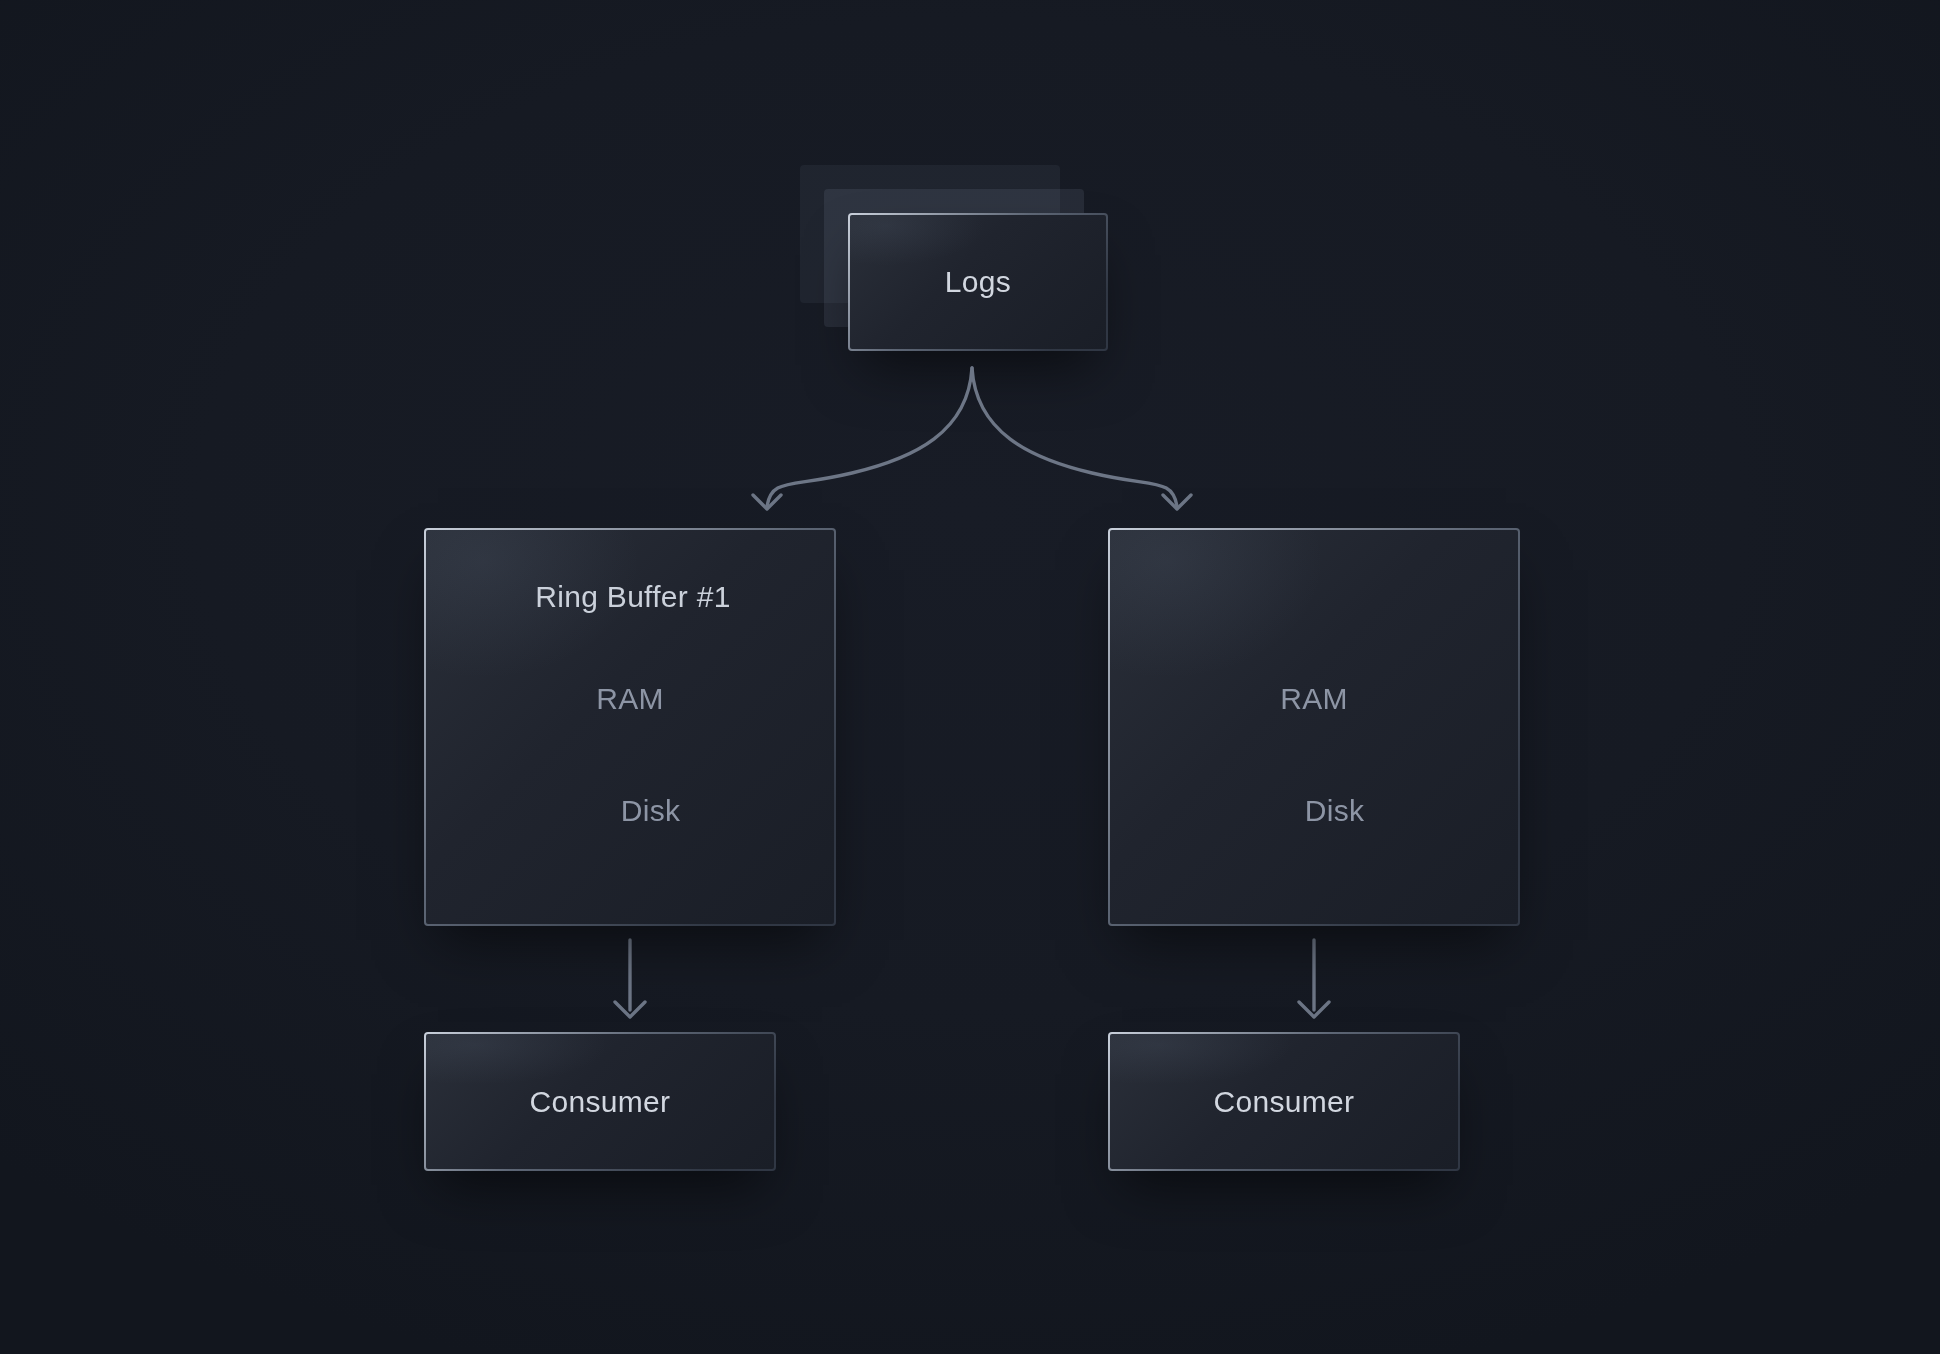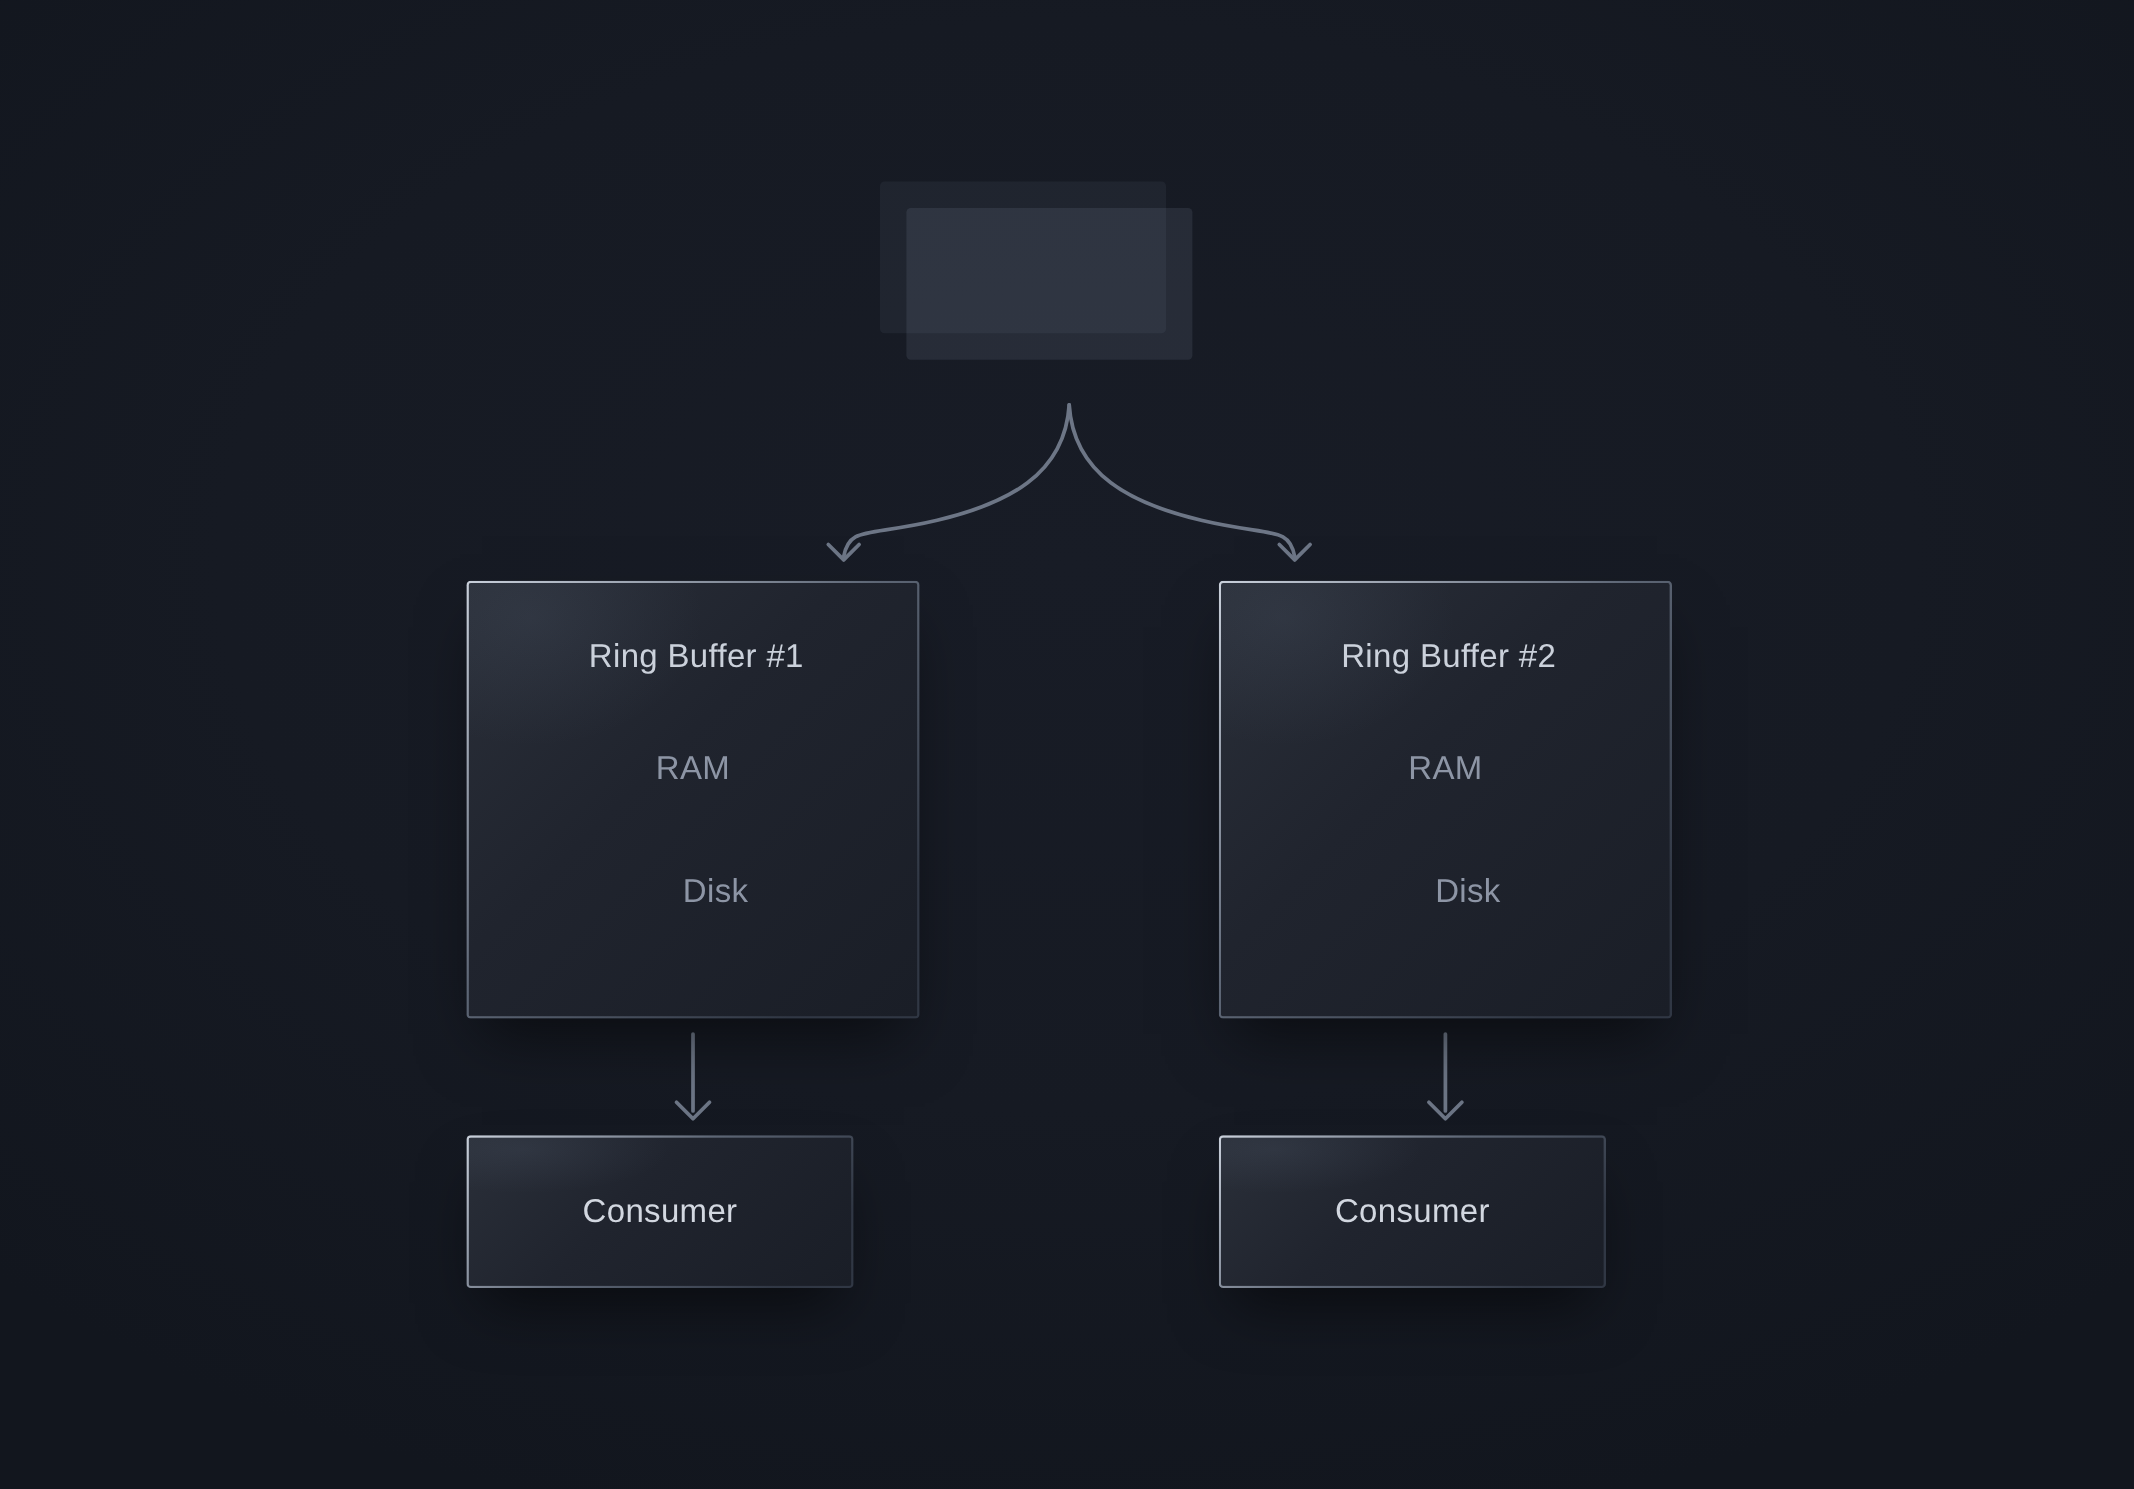--- a/index.html
+++ b/index.html
@@ -98,20 +98,23 @@
   }
 </style>
 </head>
 <body>
 
 <div class="canvas">
 
   <div class="ghost-card ghost-back"></div>
   <div class="ghost-card ghost-middle"></div>
 
+  <div class="node logs-node flex-center">
+    <span class="node-label">Logs</span>
+  </div>
 
   <svg class="connectors" viewBox="0 0 1940 1354">
 
     <path class="connector" d="M 972 368 C 968 432 915 458 852 473 S 772 478 767 506"></path>
     <polyline class="connector" points="753,495 767,509 781,495"></polyline>
     <path class="connector" d="M 972 368 C 976 432 1029 458 1092 473 S 1172 478 1177 506"></path>
     <polyline class="connector" points="1163,495 1177,509 1191,495"></polyline>
 
     <path class="connector" d="M 630 726 L 630 767"></path>
     <polyline class="connector" points="617,759 630,773 643,759"></polyline>
@@ -124,21 +127,20 @@
     <polyline class="connector" points="1299,1002 1314,1017 1329,1002"></polyline>
   </svg>
 
   <div class="node buffer-node buffer-1">
     <div class="buffer-title">Ring Buffer #1</div>
     <div class="buffer-inner-label inner-source">RAM</div>
     <div class="buffer-inner-label inner-target">Disk</div>
   </div>
 
   <div class="node buffer-node buffer-2">
-    <div class="buffer-title">Ring Buffer #2</div>
     <div class="buffer-inner-label inner-source">RAM</div>
     <div class="buffer-inner-label inner-target">Disk</div>
   </div>
 
   <div class="node consumer-node consumer-1 flex-center">
     <span class="node-label">Consumer</span>
   </div>
 
   <div class="node consumer-node consumer-2 flex-center">
     <span class="node-label">Consumer</span>

